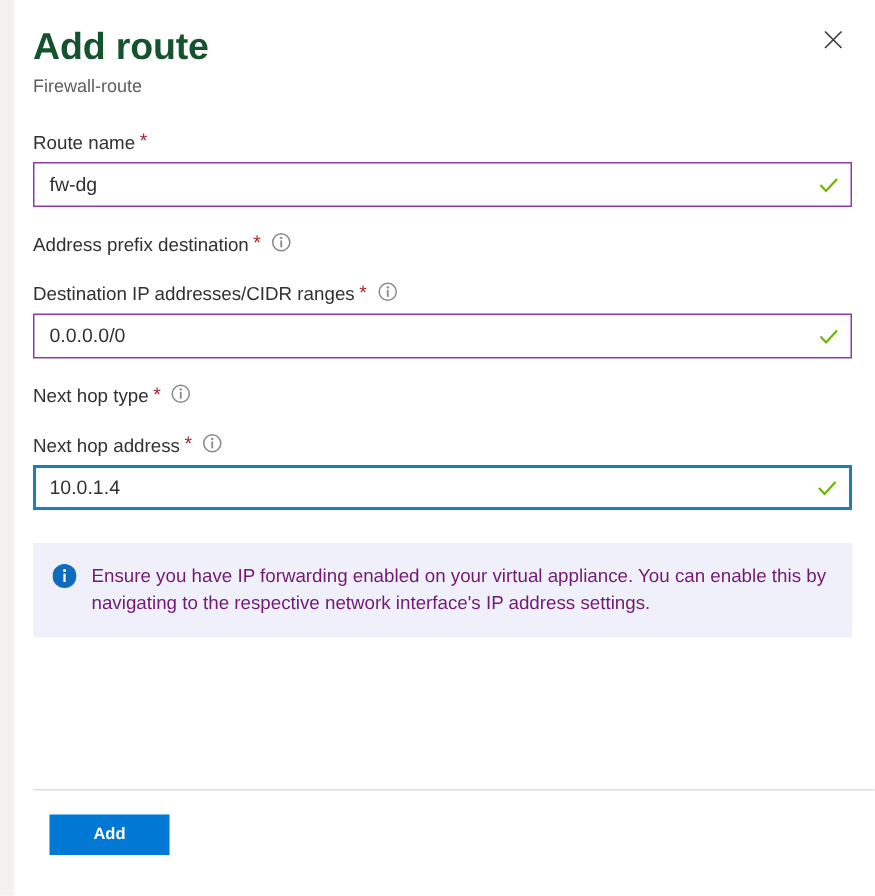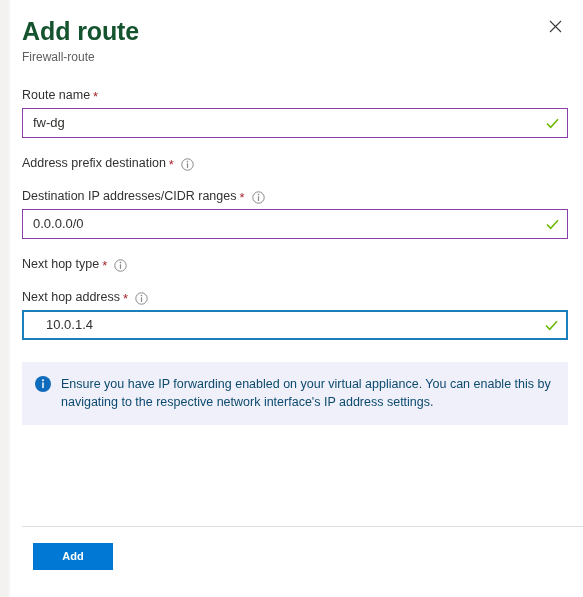--- a/index.html
+++ b/index.html
@@ -85,21 +85,21 @@
 
   
   .form {
     margin-top: 22px;
     padding: 0 15px 0 11px;
   }
   .field { margin-bottom: 17px; }
 
   .field-label {
     display: flex;
-    align-items: flex-end;
+    align-items: flex-start;
     font-size: 12.5px;
     color: #323130;
     line-height: 16px;
     margin-bottom: 5px;
   }
   .req-star {
     color: #a4262c;
     margin-left: 3px;
     font-size: 13px;
     line-height: 13px;
@@ -127,21 +127,21 @@
   .control .value {
     flex: 1 1 auto;
     padding: 0 10px;
     font-size: 13px;
     color: #323130;
     line-height: 28px;
     white-space: nowrap;
     overflow: hidden;
     text-overflow: ellipsis;
   }
-  .control.focused .value { padding-left: 22px; }
+  .control.focused .value { padding-left: 9px; }
 
   .adorn {
     flex: 0 0 auto;
     width: 30px;
     height: 100%;
     display: flex;
     align-items: center;
     justify-content: center;
   }
   .adorn svg { display: block; }
@@ -156,21 +156,21 @@
     box-sizing: border-box;
   }
   .banner-icon {
     flex: 0 0 auto;
     margin-top: 1px;
     margin-right: 10px;
   }
   .banner-icon svg { display: block; }
   .banner-text {
     font-size: 12.5px;
-    color: #0c4a6e;
+    color: #701a75;
     line-height: 18px;
   }
 
   
   .footer-divider {
     position: absolute;
     left: 11px;
     right: 0;
     bottom: 70px;
     height: 1px;

